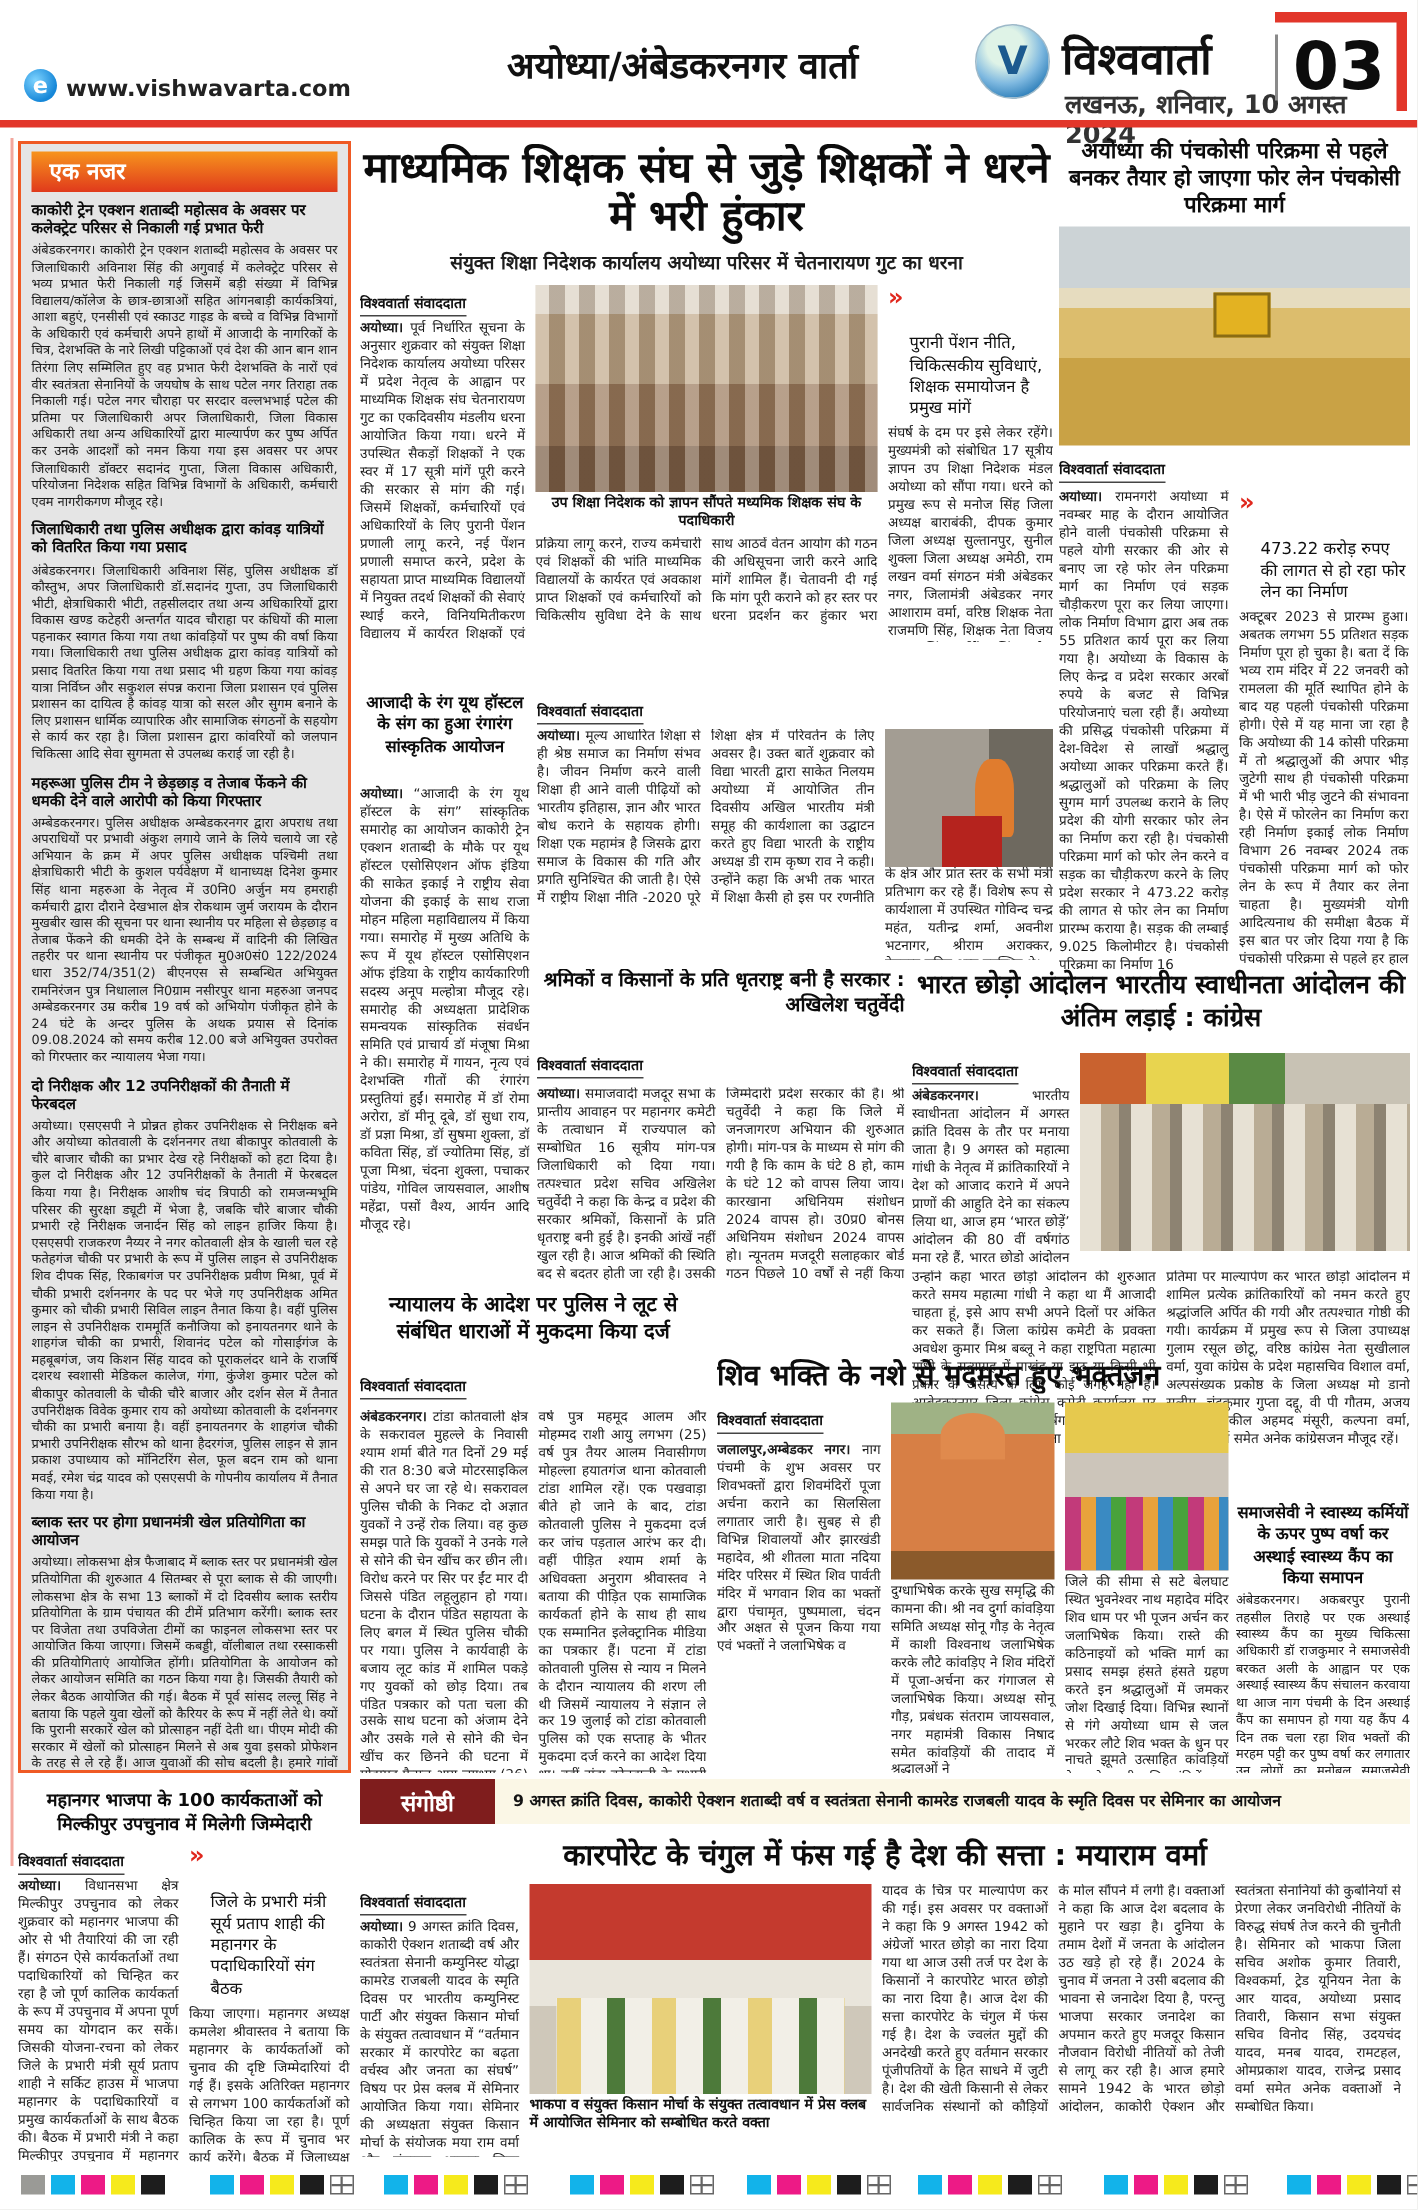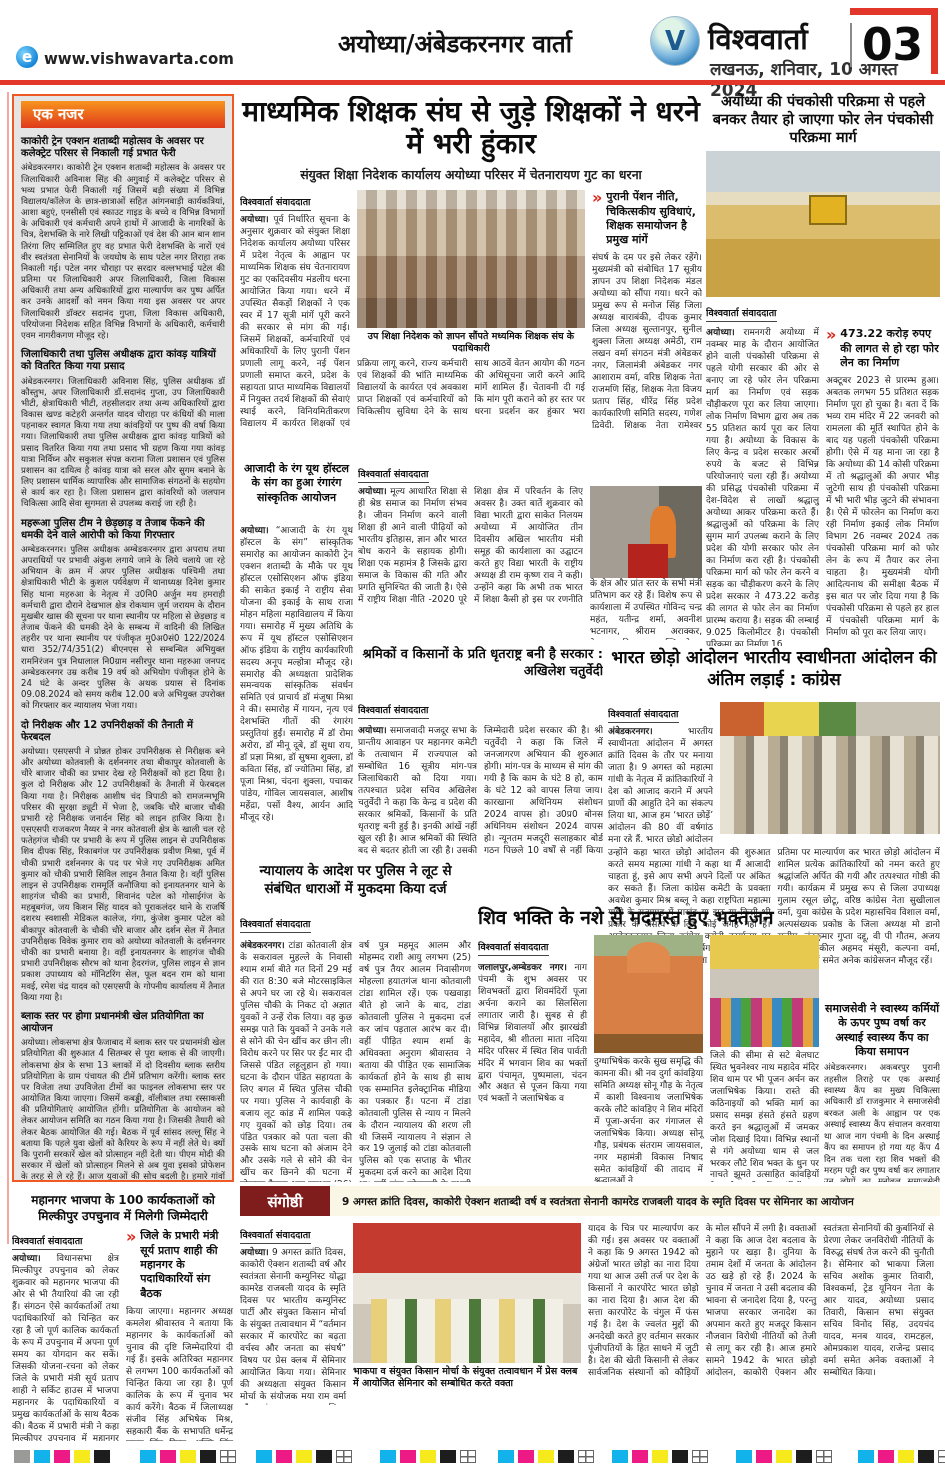--- a/index.html
+++ b/index.html
@@ -33,21 +33,21 @@
 
   
   .byline { font-size:9.5px; font-weight:bold; color:#111;
     border-bottom:1px solid #444; padding-bottom:2px; margin-bottom:3px; display:inline-block; }
   .body { font-size:9px; line-height:1.33; text-align:justify; color:#1d1d1d; }
   .dl { font-weight:bold; }
   .cols2 { columns:2; column-gap:7px; }
   .cols3 { columns:3; column-gap:7px; }
   .pq { display:flex; gap:4px; align-items:flex-start; margin-bottom:5px; }
   .pq-mark { color:#e0271d; font-weight:bold; font-size:16px; line-height:1; }
-  .pq-text { font-weight:bold; font-size:11px; line-height:1.3; color:#101010; }
+  .pq-text { font-weight:normal; font-size:11px; line-height:1.3; color:#101010;margin-top:32px; }
   .cap { font-size:9.5px; font-weight:bold; text-align:center; line-height:1.25; margin-top:2px; color:#111; }
   h1,h2,h3 { color:#0c0c0c; font-weight:bold; }
 
   
   .sidebar { left:12px; top:94px; width:222px; height:1088px;
     border:2px solid #ef5a24; background:#e5e5e5; padding:5px 7px; overflow:hidden; }
   .sidebar-title { height:27px; background:linear-gradient(180deg,#f7941d,#e03a1c);
     color:#fff; font-size:15px; font-weight:bold; line-height:27px; padding-left:12px;
     margin-bottom:6px; }
   .brief h3 { font-size:10px; line-height:1.22; margin:7px 0 3px; }
@@ -344,20 +344,21 @@
         <p class="body">किया जाएगा। महानगर अध्यक्ष कमलेश श्रीवास्तव ने बताया कि महानगर के कार्यकर्ताओं को चुनाव की दृष्टि जिम्मेदारियां दी गई हैं। इसके अतिरिक्त महानगर से लगभग 100 कार्यकर्ताओं को चिन्हित किया जा रहा है। पूर्ण कालिक के रूप में चुनाव भर कार्य करेंगे। बैठक में जिलाध्यक्ष संजीव सिंह अभिषेक मिश्र, सहकारी बैंक के सभापति धर्मेन्द्र प्रताप सिंह टिल्लू, शक्ति सिंह बासुदेव मौर्य, हरीश श्रीवास्तव, शैलेन्द्र कोरी, तिलकराम मौर्या, परमचन्द मिश्र आशा गौड़, स्वाती सिंह, नीलम यादव अरविन्द सिंह, राकेश मणि त्रिवेदी सहित अन्य पदाधिकारी व कार्यकर्ता मौजूद रहे।</p>
       </div>
     </div>
   </article>
 
   <section class="abs seminar">
     <div class="kicker-row">
       <div class="k-label">संगोष्ठी</div>
       <div class="k-text">9 अगस्त क्रांति दिवस, काकोरी ऐक्शन शताब्दी वर्ष  व स्वतंत्रता सेनानी कामरेड राजबली यादव के स्मृति दिवस पर सेमिनार का आयोजन</div>
     </div>
+    <h1>कारपोरेट के चंगुल में फंस गई है देश की सत्ता : मयाराम वर्मा</h1>
     <div class="row">
       <div class="c1">
         <span class="byline">विश्ववार्ता संवाददाता</span>
         <p class="body"><span class="dl">अयोध्या।</span> <span>9 अगस्त क्रांति दिवस, काकोरी ऐक्शन शताब्दी वर्ष और स्वतंत्रता सेनानी कम्युनिस्ट योद्धा कामरेड राजबली यादव के स्मृति दिवस पर भारतीय कम्युनिस्ट पार्टी और संयुक्त किसान मोर्चा के संयुक्त तत्वावधान में “वर्तमान सरकार में कारपोरेट का बढ़ता वर्चस्व और जनता का संघर्ष” विषय पर प्रेस क्लब में सेमिनार आयोजित किया गया। सेमिनार की अध्यक्षता संयुक्त किसान मोर्चा के संयोजक मया राम वर्मा और संचालन भाकपा जिला सचिव अशोक कुमार तिवारी ने किया। सेमिनार की शुरुआत कामरेड राजबली</span></p>
       </div>
       <div class="cmid">
         <div class="ph ph-seminar"></div>
         <div class="cap">भाकपा व संयुक्त किसान मोर्चा के संयुक्त तत्वावधान  में प्रेस क्लब में आयोजित सेमिनार को सम्बोधित करते वक्ता</div>
       </div>
       <div class="c3 cols3">

